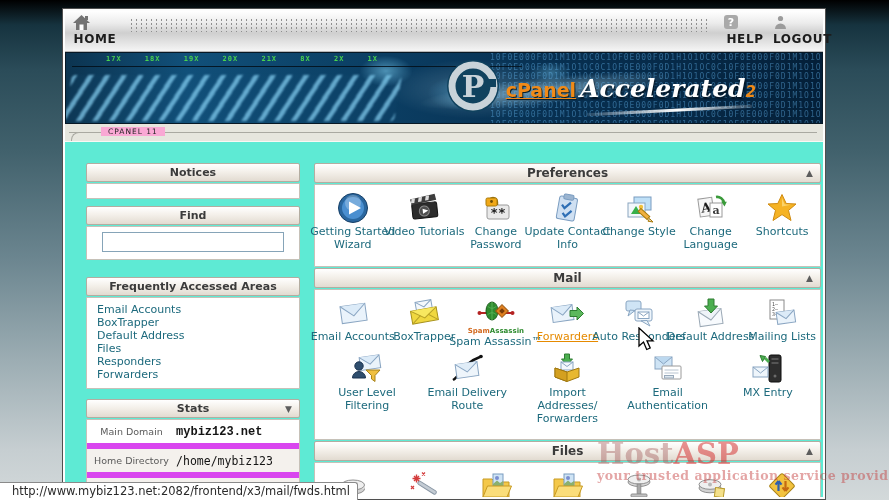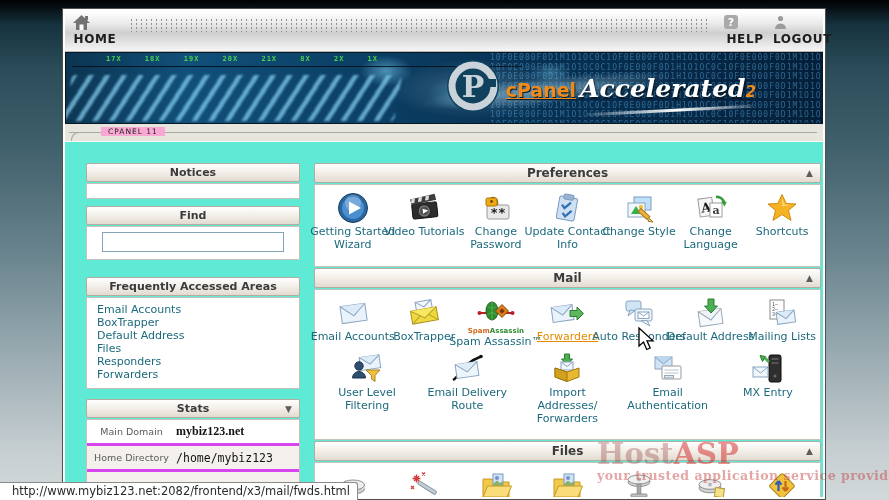--- a/index.html
+++ b/index.html
@@ -74,25 +74,25 @@
   .sb-box{margin-bottom:7px;}
   .sb-notices .boxbody{height:16px;}
   .sb-find .boxbody{height:34px;padding-top:5px;}
   .find-input{display:block;margin:0 auto;width:182px;height:20px;border:1px solid #86a4b8;
     font-size:11px;padding:0 3px;box-sizing:border-box;}
   .sb-faa{margin-top:17px;}
   .sb-faa .boxbody{padding:5px 10px 7px;}
   .sb-link{display:block;font-size:11px;line-height:13px;color:var(--link,#1d6a7d);
     text-decoration:none;cursor:pointer;}
   .sb-stats{margin-top:10px;margin-bottom:0;}
-  .statrow{display:flex;align-items:center;height:23px;border-bottom:3px solid #d946ef;}
+  .statrow{display:flex;align-items:center;height:23px;border-bottom:6px solid #d946ef;}
   .statrow:nth-child(even){background:#f4f1ed;}
   .statlabel{width:42%;text-align:center;font-size:9.5px;color:#5a5a5a;}
   .statvalue{flex:1;font-size:11.5px;color:#141414;font-family:"DejaVu Sans Mono",monospace;}
-  .statvalue.domain{font-family:Liberation Serif, serif;font-weight:bold;font-size:12px;}
+  .statvalue.domain{font-family:Liberation Mono, monospace;font-weight:bold;font-size:12px;}
   .statrow.partial{height:20px;background:#f4f1ed;}
   
   .sec{margin-bottom:1px;}
   .sec .boxbody{padding:6px 2px 2px;}
   .grid{display:flex;flex-wrap:wrap;justify-content:space-around;}
   .item{width:70px;text-align:center;margin-bottom:4px;cursor:pointer;}
   .item .ic{height:34px;display:flex;align-items:center;justify-content:center;}
   .item .lab{display:block;font-size:11px;line-height:13px;color:var(--link,#1d6a7d);
     text-decoration:none;margin:0 -12px;}
   .item .lab.active{color:var(--link-active,#e68a00);text-decoration:underline;}

